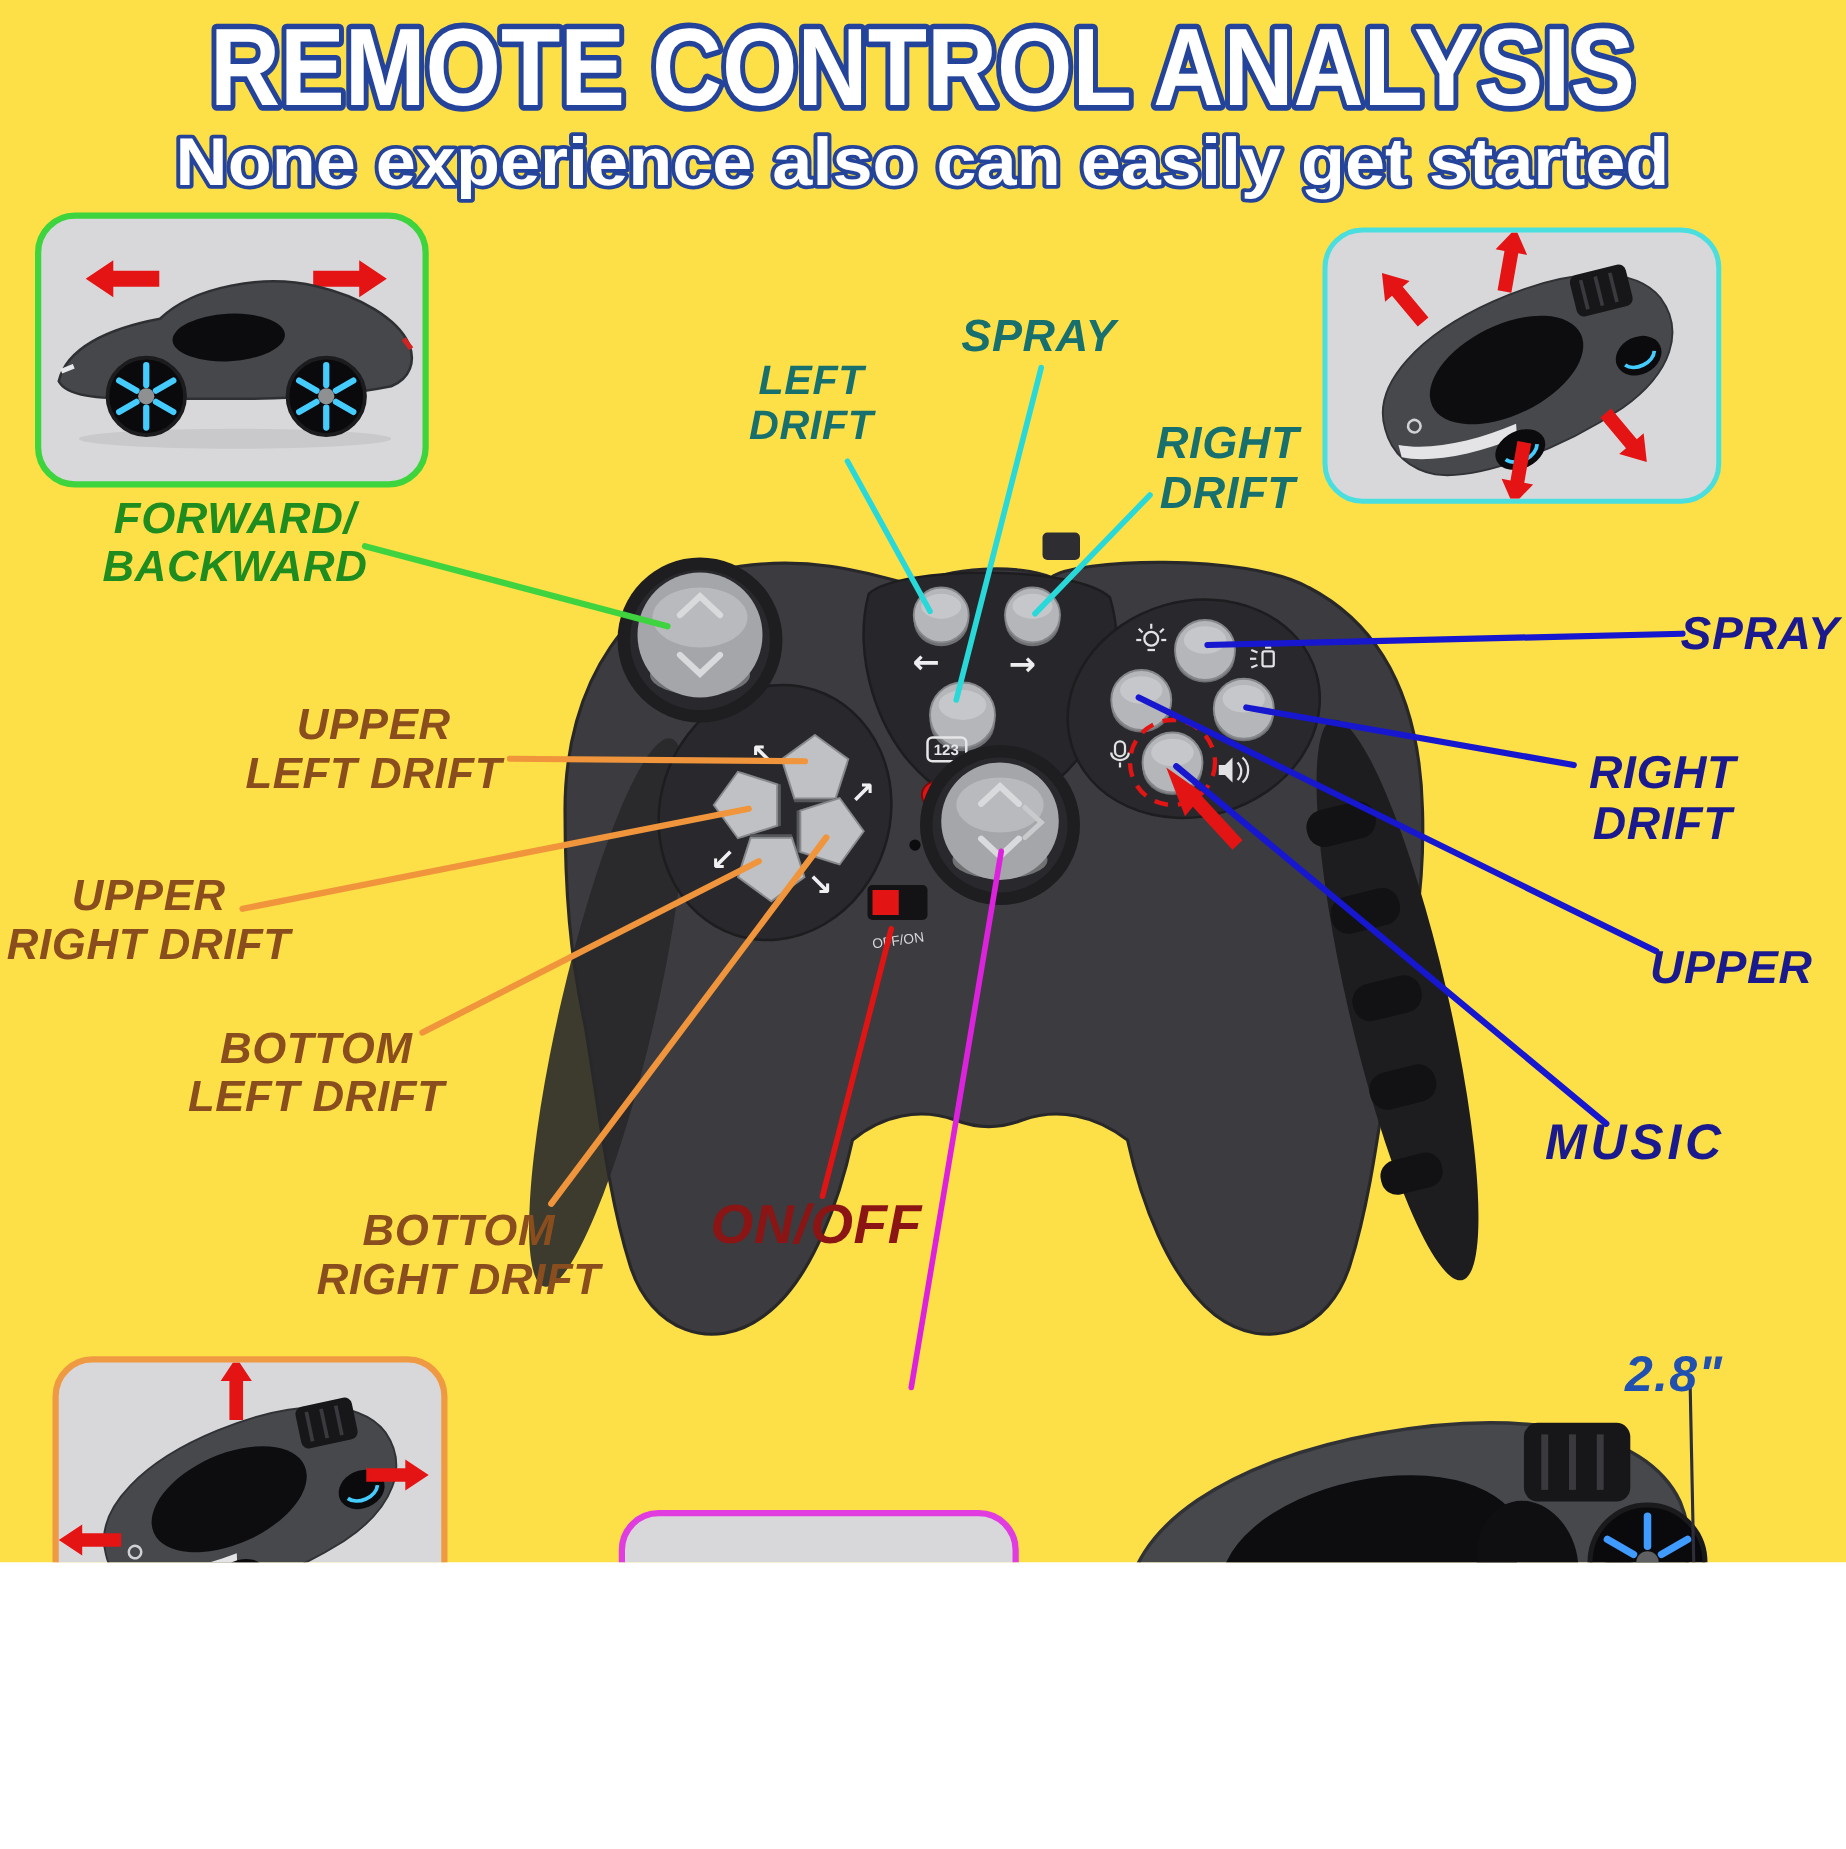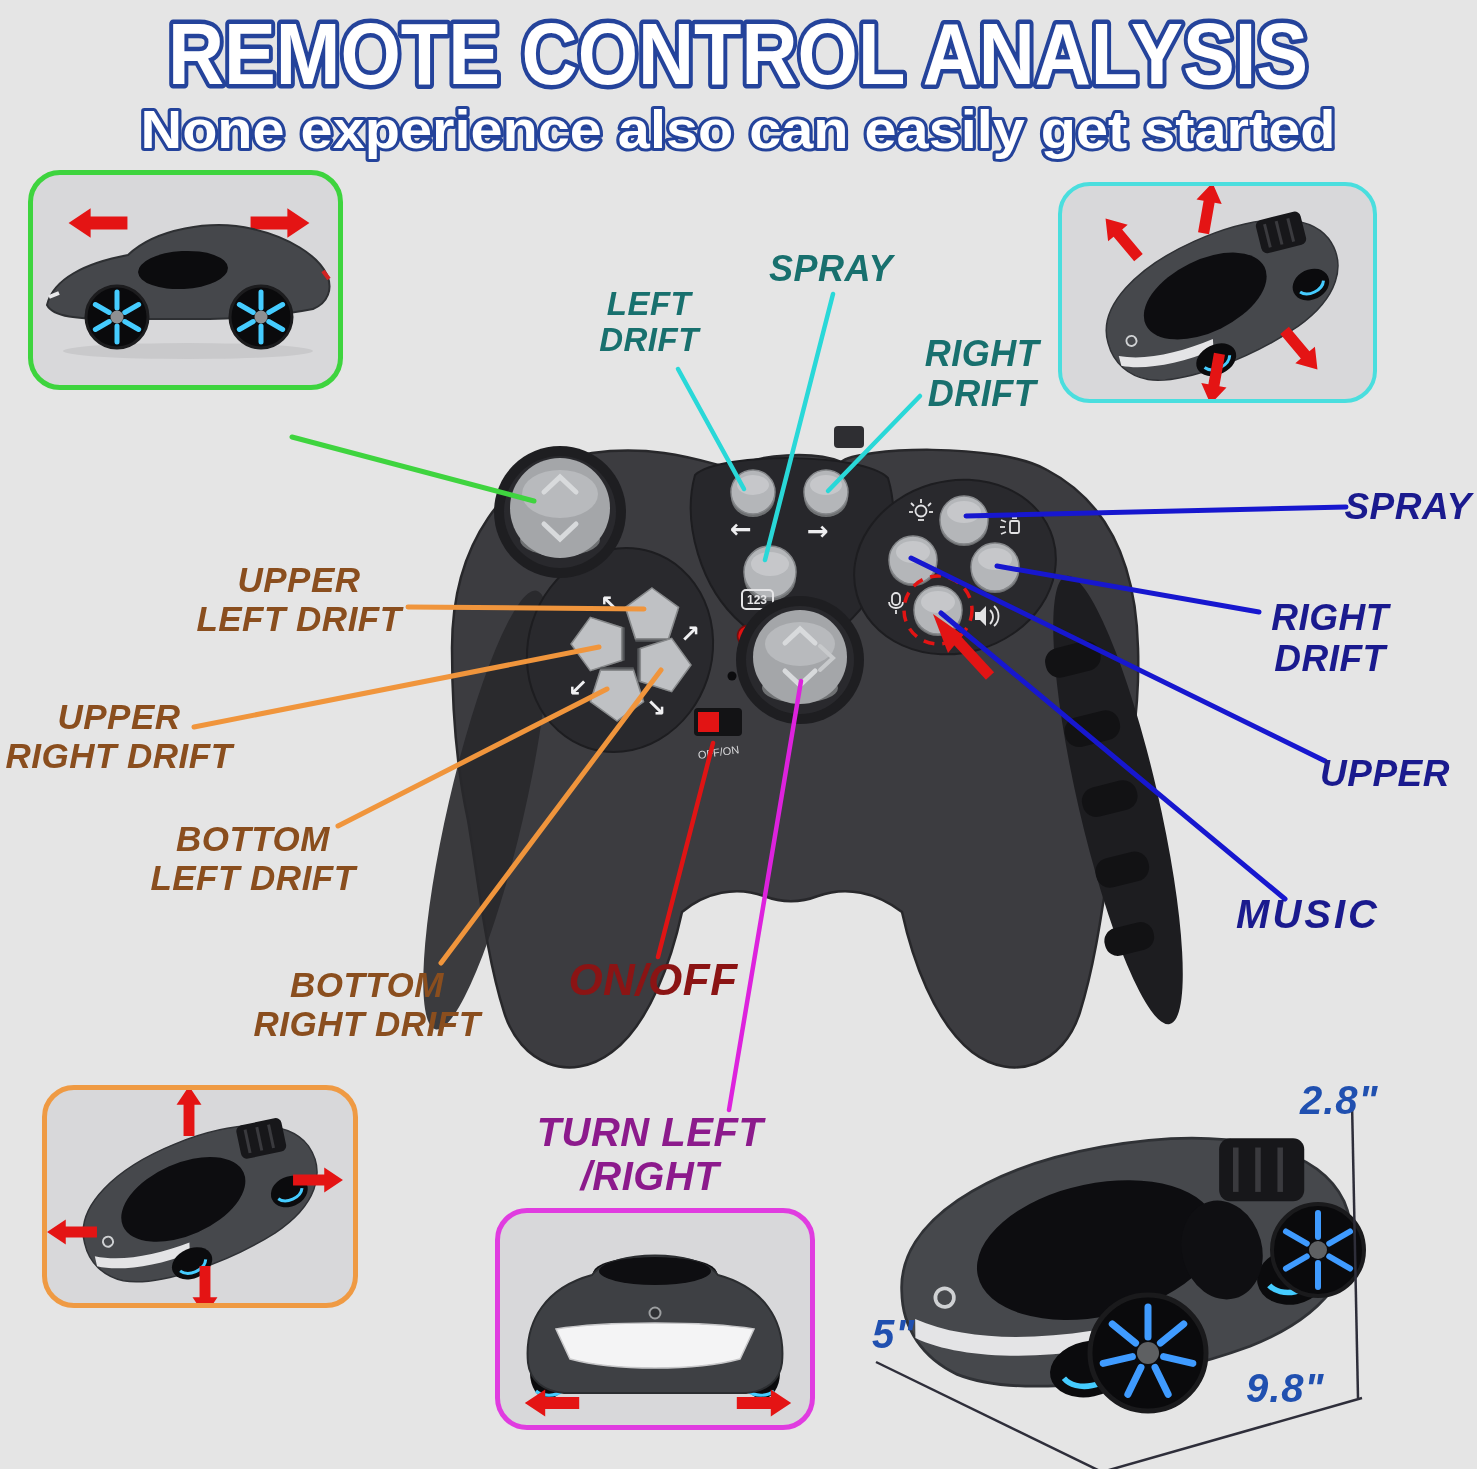--- a/index.html
+++ b/index.html
@@ -1,17 +1,17 @@
 <!DOCTYPE html>
 <html><head>
 <meta charset="utf-8">
 <style>
   html,body { margin:0; padding:0; background:#fff; }
   .canvas {
-    position:relative; width:1477px; height:1469px; background:#e5e5e5;
+    position:relative; width:1477px; height:1250px; background:#fde047;
     overflow:hidden; font-family:"Liberation Sans", sans-serif;
   }
   svg text { font-family:"Liberation Sans", sans-serif; }
   .glyph-arrow { font-family:"DejaVu Sans", sans-serif; }
   .overlay { position:absolute; left:0; top:0; pointer-events:none; }
   .label {
     position:absolute; transform:translateX(-50%); white-space:pre-line;
     font-weight:bold; font-style:italic; text-align:center;
     line-height:1.1; letter-spacing:0.5px; z-index:5;
   }
@@ -342,39 +342,39 @@
       <line x1="941" y1="613" x2="1285" y2="899" stroke-width="5" stroke="#1717cf"></line>
       <line x1="408" y1="607" x2="644" y2="609" stroke-width="5" stroke="#f0953c"></line>
       <line x1="194" y1="727" x2="599" y2="647" stroke-width="5" stroke="#f0953c"></line>
       <line x1="338" y1="826" x2="607" y2="689" stroke-width="5" stroke="#f0953c"></line>
       <line x1="441" y1="963" x2="661" y2="670" stroke-width="5" stroke="#f0953c"></line>
       <line x1="713" y1="743" x2="658" y2="957" stroke-width="4.5" stroke="#df1414"></line>
       <line x1="801" y1="681" x2="729" y2="1110" stroke-width="4.5" stroke="#dd22dd"></line>
     </g>
   </svg>
 
+  <div class="label" style="left: 188px; top: 396px; font-size: 35px; color: rgb(30, 140, 30);">FORWARD/
+BACKWARD</div>
   <div class="label" style="left: 649px; top: 286px; font-size: 33px; color: rgb(24, 112, 110);">LEFT
 DRIFT</div>
   <div class="label" style="left: 831px; top: 249px; font-size: 36px; color: rgb(24, 112, 110);">SPRAY</div>
   <div class="label" style="left: 982px; top: 334px; font-size: 36px; color: rgb(24, 112, 110);">RIGHT
 DRIFT</div>
   <div class="label" style="left: 1408px; top: 487px; font-size: 37px; color: rgb(26, 26, 142);">SPRAY</div>
   <div class="label" style="left: 1330px; top: 598px; font-size: 37px; color: rgb(26, 26, 142);">RIGHT
 DRIFT</div>
   <div class="label" style="left: 1385px; top: 754px; font-size: 37px; color: rgb(26, 26, 142);">UPPER</div>
   <div class="label" style="left: 1308px; top: 892px; font-size: 40px; letter-spacing: 3px; color: rgb(26, 26, 142); text-align: right;">MUSIC</div>
   <div class="label" style="left: 299px; top: 561px; font-size: 35px; color: rgb(138, 78, 30);">UPPER
 LEFT DRIFT</div>
   <div class="label" style="left: 119px; top: 698px; font-size: 35px; color: rgb(138, 78, 30);">UPPER
 RIGHT DRIFT</div>
   <div class="label" style="left: 253px; top: 820px; font-size: 35px; color: rgb(138, 78, 30);">BOTTOM
 LEFT DRIFT</div>
   <div class="label" style="left: 367px; top: 966px; font-size: 35px; color: rgb(138, 78, 30);">BOTTOM
 RIGHT DRIFT</div>
   <div class="label" style="left: 653px; top: 956px; font-size: 44px; color: rgb(139, 20, 20);">ON/OFF</div>
-  <div class="label" style="left: 650px; top: 1110px; font-size: 40px; color: rgb(140, 26, 140);">TURN LEFT
-/RIGHT</div>
 
   <div class="dim" style="left:1300px; top:1078px;">2.8"</div>
   <div class="dim" style="left:872px; top:1312px;">5"</div>
   <div class="dim" style="left:1246px; top:1366px;">9.8"</div>
 
 </div>
 
 </body></html>

